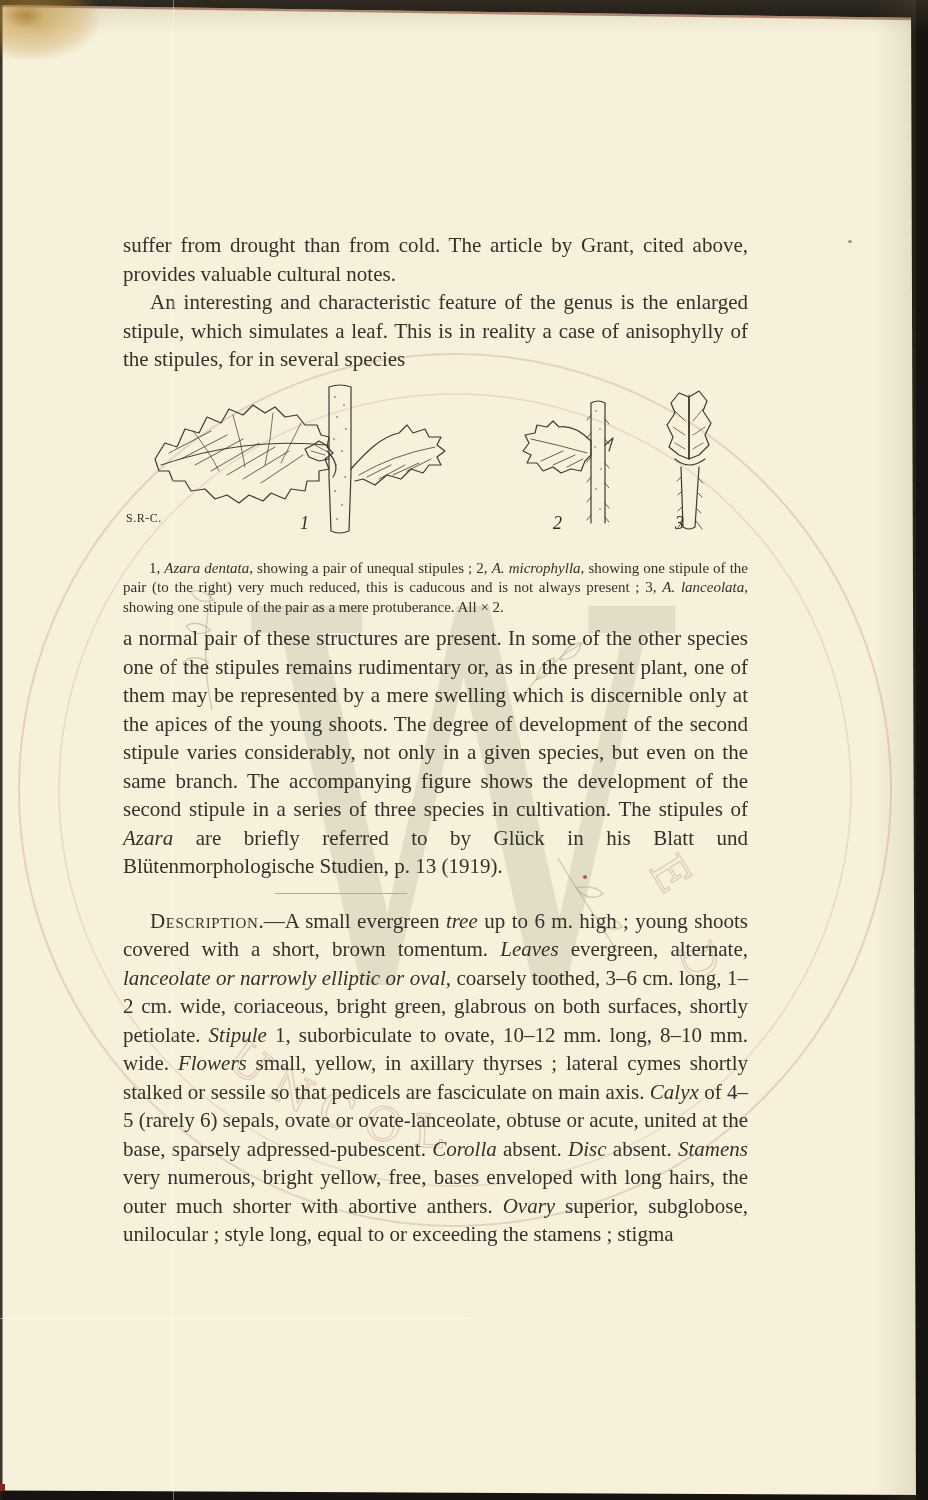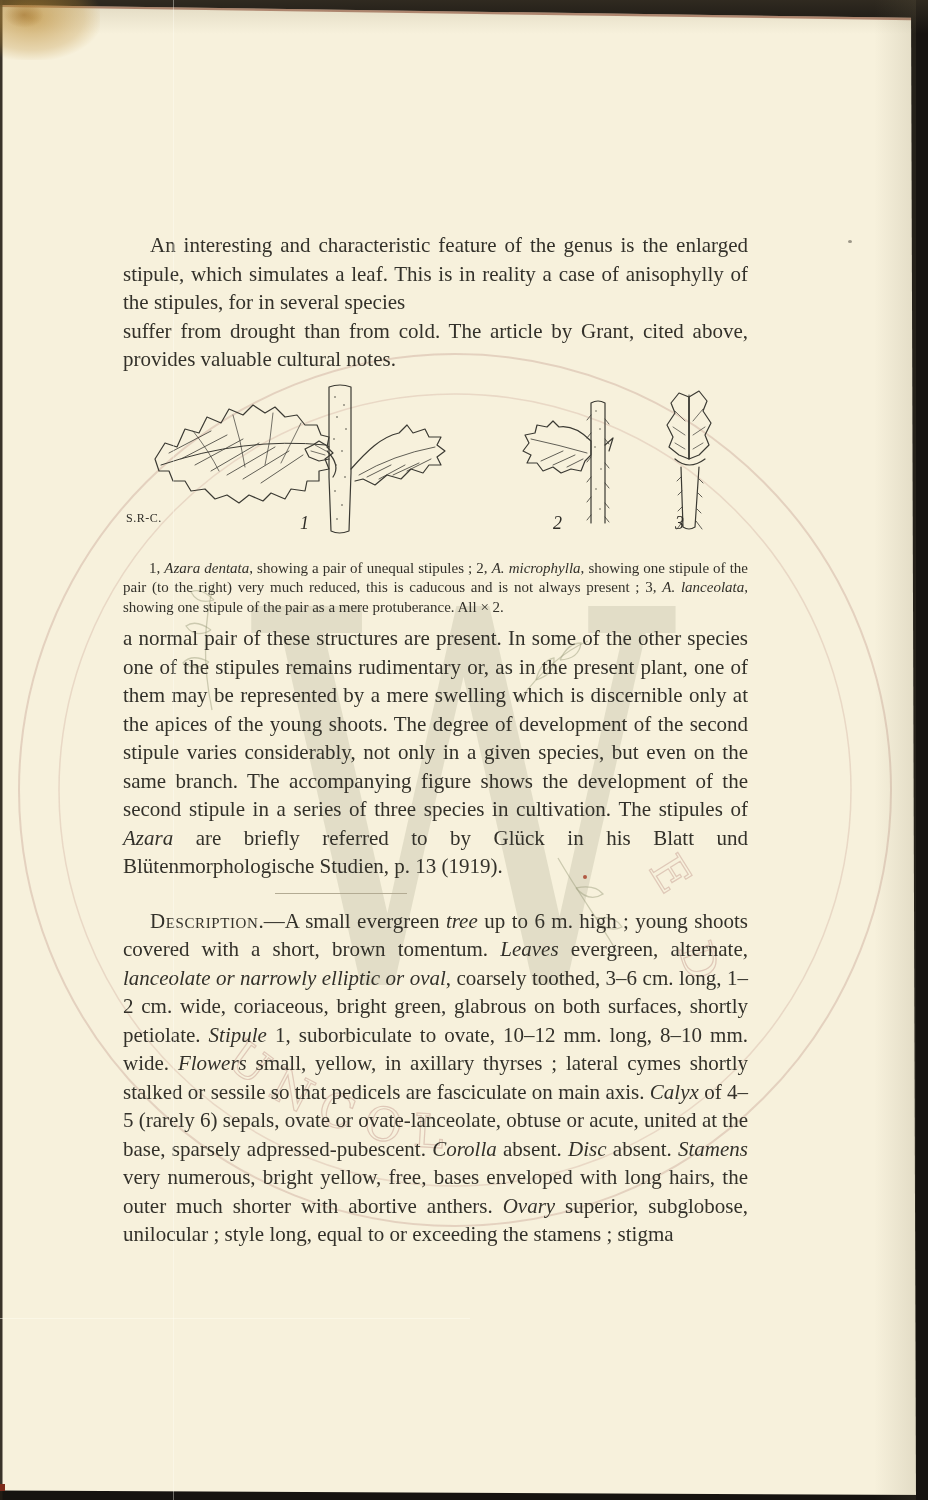--- a/index.html
+++ b/index.html
@@ -87,22 +87,22 @@
     </defs>
     <text font-family="DejaVu Serif, serif" font-size="46" letter-spacing="14" fill="none" stroke="rgba(200,160,148,0.5)" stroke-width="1.2">
       <textPath href="#wm-arc" startOffset="6%">UNCOL</textPath>
     </text>
     <text transform="translate(648,868) rotate(58)" font-family="DejaVu Serif, serif" font-size="46" fill="none" stroke="rgba(200,160,148,0.5)" stroke-width="1.2">E</text>
     <text transform="translate(678,948) rotate(72)" font-family="DejaVu Serif, serif" font-size="46" fill="none" stroke="rgba(200,160,148,0.5)" stroke-width="1.2">D</text>
   </svg>
 
   <div class="content">
 
+    <p class="para"><span>suffer from drought than from cold.  The article by Grant, cited above, provides valuable cultural notes.</span></p>
     <p class="para indent"><span>An interesting and characteristic feature of the genus is the enlarged stipule, which simulates a leaf.  This is in reality a case of anisophylly of the stipules, for in several species</span></p>
-    <p class="para"><span>suffer from drought than from cold.  The article by Grant, cited above, provides valuable cultural notes.</span></p>
 
     <div class="figure-block">
       <svg width="620" height="155" viewBox="0 0 620 155">
         <g stroke="#3b3a33" stroke-width="1.2" fill="none" stroke-linejoin="round" stroke-linecap="round">
 
           <g>
 
             <path d="M32,78 L42,62 54,66 62,48 76,52 84,36 98,42 106,28 120,34 130,24 142,32 152,26 162,36 174,34 182,44 194,44 198,54 206,56 204,66 210,72 202,78 206,88 196,90 196,100 184,100 182,110 168,108 162,118 148,112 140,120 126,114 116,122 104,114 92,118 82,108 68,110 62,100 50,100 46,90 36,90 Z"></path>
             <path d="M38,84 Q120,56 203,64" stroke-width="1"></path>
             <path d="M70,50 Q86,70 96,90 M110,34 Q118,60 122,86 M150,32 Q148,58 142,84 M178,42 Q168,62 158,82" stroke-width="0.7"></path>

